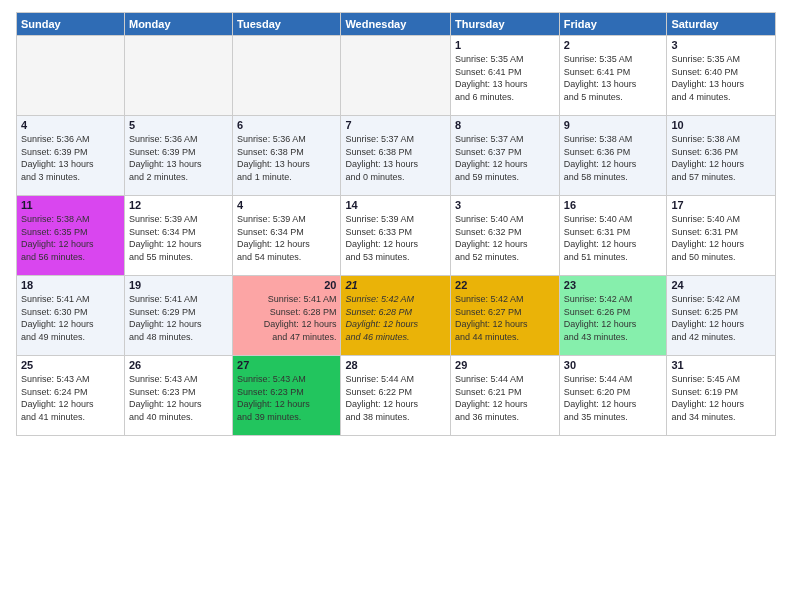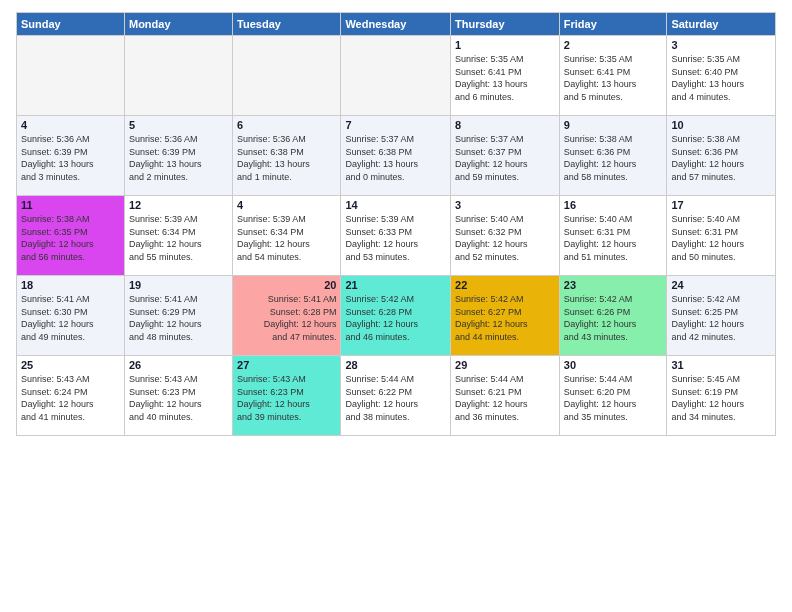--- a/index.html
+++ b/index.html
@@ -257,21 +257,21 @@
 Daylight: 12 hours
 and 48 minutes.</div>
           </td>
           <td style="background: #fca5a5; text-align: right;">
             <span class="day-num">20</span>
             <div class="day-info" style="white-space: pre-line;">Sunrise: 5:41 AM
 Sunset: 6:28 PM
 Daylight: 12 hours
 and 47 minutes.</div>
           </td>
-          <td style="background: #5eead4;">
+          <td style="background: #eab308; font-style: italic;">
             <span class="day-num">21</span>
             <div class="day-info" style="white-space: pre-line;">Sunrise: 5:42 AM
 Sunset: 6:28 PM
 Daylight: 12 hours
 and 46 minutes.</div>
           </td>
           <td style="background: #eab308;">
             <span class="day-num">22</span>
             <div class="day-info" style="white-space: pre-line;">Sunrise: 5:42 AM
 Sunset: 6:27 PM
@@ -301,21 +301,21 @@
 Daylight: 12 hours
 and 41 minutes.</div>
           </td>
           <td style="background: rgb(255, 255, 255); margin-left: 36px;">
             <span class="day-num">26</span>
             <div class="day-info" style="white-space: pre-line;">Sunrise: 5:43 AM
 Sunset: 6:23 PM
 Daylight: 12 hours
 and 40 minutes.</div>
           </td>
-          <td style="background: #5eead4;">
+          <td style="background: #22c55e;">
             <span class="day-num">27</span>
             <div class="day-info" style="white-space: pre-line;">Sunrise: 5:43 AM
 Sunset: 6:23 PM
 Daylight: 12 hours
 and 39 minutes.</div>
           </td>
           <td style="background: rgb(255, 255, 255); margin-left: 16px;">
             <span class="day-num">28</span>
             <div class="day-info" style="white-space: pre-line;">Sunrise: 5:44 AM
 Sunset: 6:22 PM

